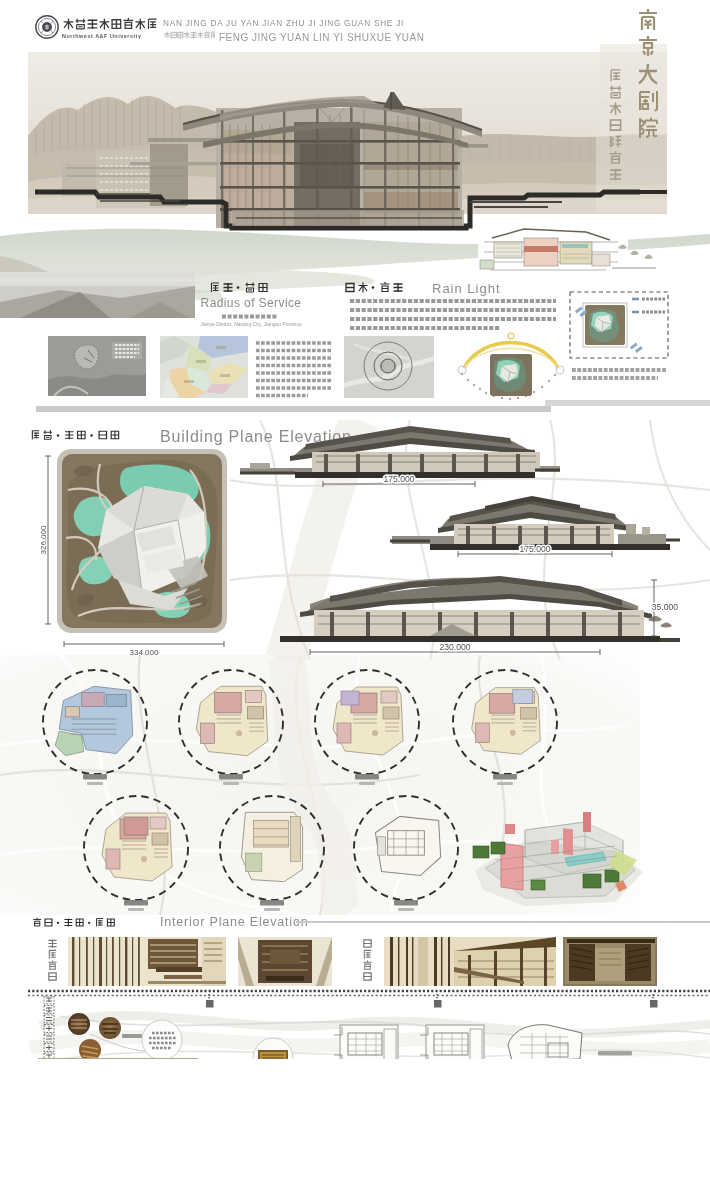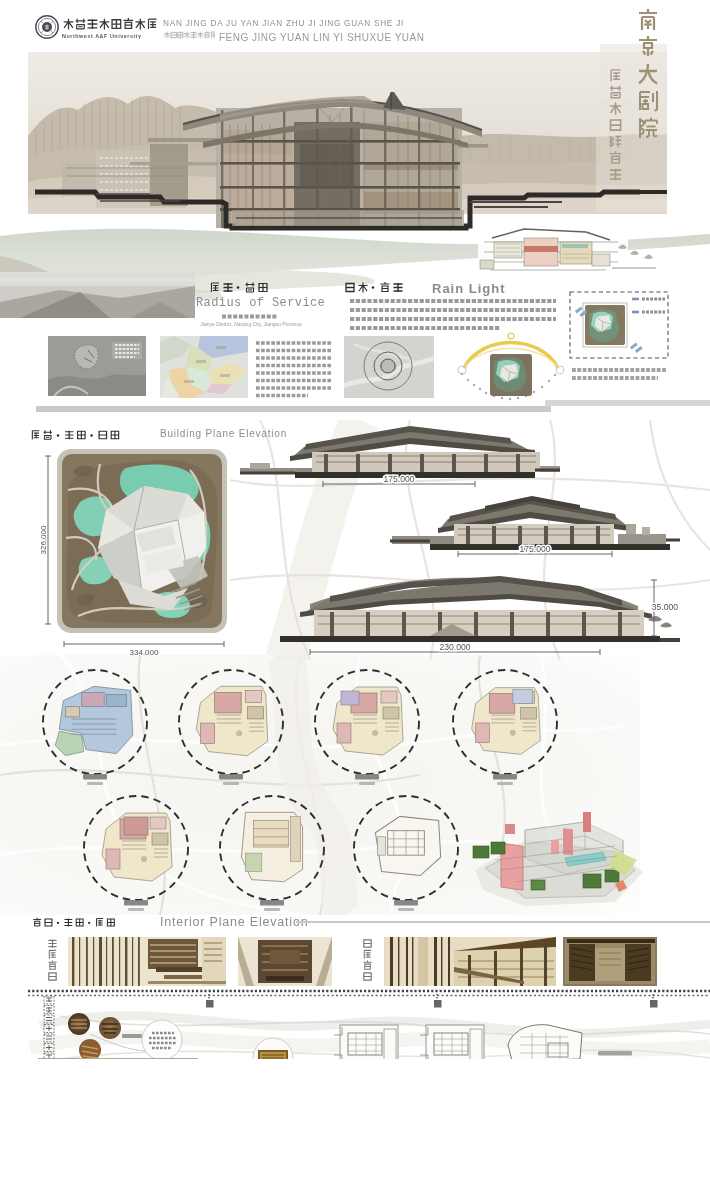--- a/index.html
+++ b/index.html
@@ -315,21 +315,21 @@
           </g>
       <circle cx="58" cy="15" r="2.6" fill="#2c2c2c" stroke="none"></circle>
       <g transform="translate(70,3)">
             <use href="#gG"></use>
           </g>
           <g transform="translate(96,3)">
             <use href="#gC"></use>
           </g>
     </g>
   </svg>
-  <div class="abs etxt" style="left:196px;top:26px;width:110px;text-align:center;font-size:12.5px;letter-spacing:0.4px;white-space:nowrap;font-size:12px;font-family:Liberation Mono, monospace;">Radius of Service</div>
+  <div class="abs etxt" style="left:196px;top:26px;width:110px;text-align:center;font-size:12.5px;letter-spacing:0.4px;white-space:nowrap;font-size:12px;">Radius of Service</div>
   <svg class="abs" style="left:222px;top:44px" width="56" height="5" viewBox="0 0 56 5">
         <path d="M0 2.5 H56" stroke="#9a9a9a" stroke-width="4" stroke-dasharray="4 1.6"></path>
       </svg>
   <div class="abs" style="left:196px;top:51px;width:110px;text-align:center;font-size:5px;color:#9a9a9a;">Jianye District, Nanjing City, Jiangsu Province</div>
   <svg class="abs" style="left:344px;top:10px" width="80" height="15" viewBox="0 0 160 30">
     <g stroke="#2c2c2c">
       <g transform="translate(0,3)">
             <use href="#gA"></use>
           </g>
           <g transform="translate(26,3)">
@@ -337,21 +337,21 @@
           </g>
       <circle cx="58" cy="15" r="2.6" fill="#2c2c2c" stroke="none"></circle>
       <g transform="translate(70,3)">
             <use href="#gF"></use>
           </g>
           <g transform="translate(96,3)">
             <use href="#gB"></use>
           </g>
     </g>
   </svg>
-  <div class="abs etxt" style="left:432px;top:11px;font-size:13px;letter-spacing:1px;font-weight:bold;">Rain Light</div>
+  <div class="abs etxt" style="left:432px;top:11px;font-size:13px;letter-spacing:1px;">Rain Light</div>
 
   <svg class="abs" style="left:350px;top:28px" width="212" height="38" viewBox="0 0 212 38">
     <g stroke="#9a9a9a" stroke-width="4" stroke-dasharray="4.2 1.6">
       <path d="M0 3 H206"></path>
           <path d="M0 12 H206"></path>
           <path d="M0 21 H206"></path>
           <path d="M0 30 H150"></path>
     </g>
   </svg>
 
@@ -504,21 +504,21 @@
           </g>
       <circle cx="132" cy="16" r="2.6" fill="#2c2c2c" stroke="none"></circle>
       <g transform="translate(144,3)">
             <use href="#gA"></use>
           </g>
           <g transform="translate(170,3)">
             <use href="#gC"></use>
           </g>
     </g>
   </svg>
-  <div class="abs etxt" style="left:160px;top:8px;font-size:10px;letter-spacing:0.8px;">Building Plane Elevation</div>
+  <div class="abs etxt" style="left:160px;top:8px;font-size:16px;letter-spacing:0.8px;">Building Plane Elevation</div>
 
   <svg class="abs" style="left:38px;top:28px" width="195" height="212" viewBox="0 0 195 212">
 
     <g stroke="#555" stroke-width="0.9">
       <path d="M10 8 V176 M7 8 H13 M7 176 H13"></path>
       <path d="M26 196 H186 M26 193 V199 M186 193 V199"></path>
     </g>
     <text x="-92" y="8" transform="rotate(-90)" font-size="8" fill="#555" text-anchor="middle">326.000</text>
     <text x="106" y="207" font-size="8" fill="#555" text-anchor="middle">334.000</text>
 

